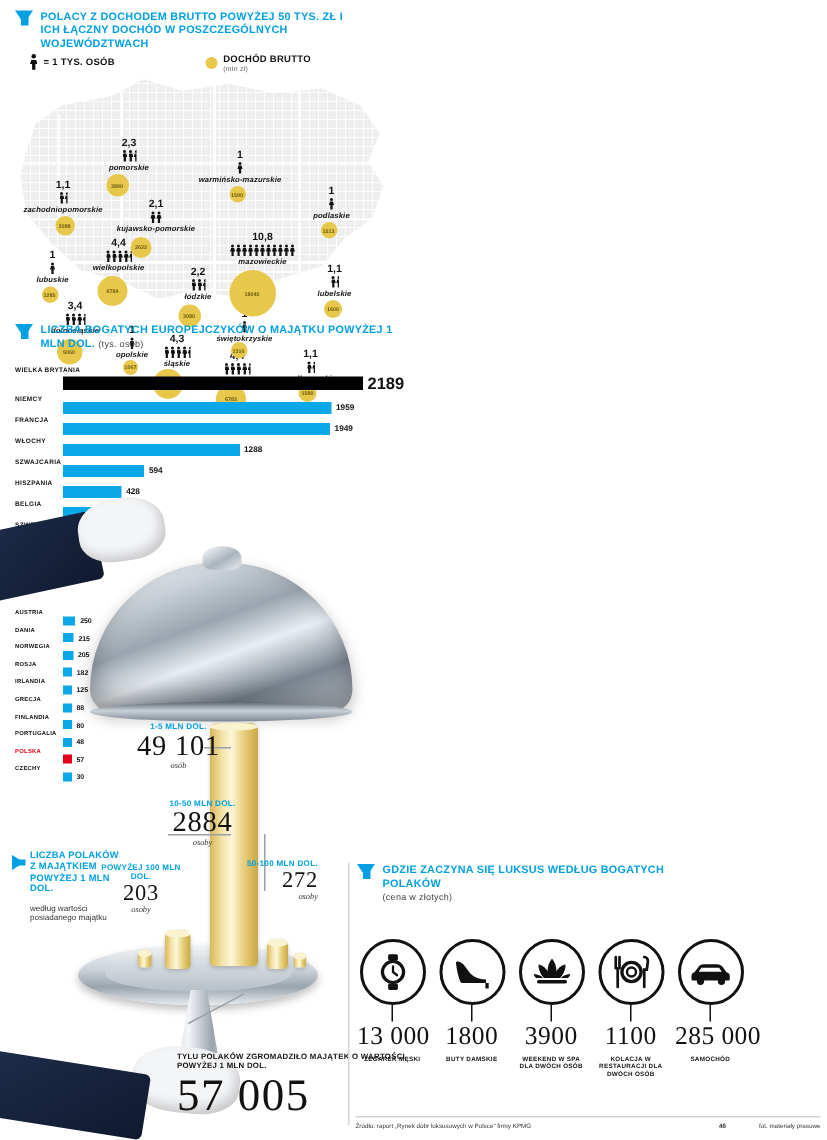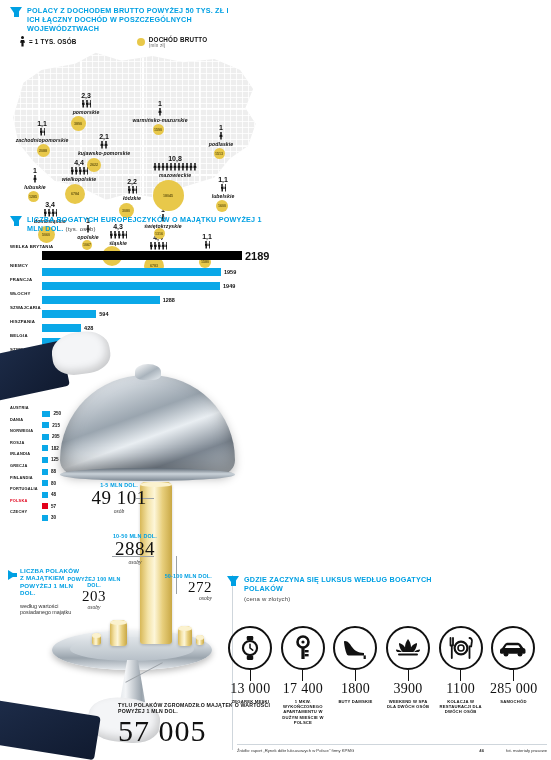--- a/index.html
+++ b/index.html
@@ -173,30 +173,30 @@
 
   #left-legend { position:absolute; left:8px; top:567px; width:120px; }
   #left-legend .t { color:#00a0e3; font-weight:bold; font-size:6.2px; line-height:7.4px; letter-spacing:.2px;}
   #left-legend .s { color:#333; font-size:5.4px; line-height:6.4px; margin-top:6px;}
 
   #total { position:absolute; left:118px; top:702px; width:160px; }
   #total .cap { font-size:5.2px; font-weight:bold; color:#111; line-height:6.4px; letter-spacing:.2px;}
   #total .big { font-family:"Liberation Serif", serif; font-size:30px; line-height:32px; color:#111; letter-spacing:1px;}
 
   
-  #lux { position:absolute; left:227px; top:575px; width:310px; }
+  #lux { position:absolute; left:238px; top:575px; width:310px; }
   #lux-head { display:flex; gap:5px; }
   #lux-row { display:flex; margin-top:22px; gap:6px; }
   .lux-item { width:47px; text-align:center; }
   .lux-circle {
     width:44px; height:44px; border-radius:50%; border:2.5px solid #111;
     margin:0 auto; display:flex; align-items:center; justify-content:center;
   }
   .lux-stem { width:1px; height:11px; background:#111; margin:0 auto; }
-  .lux-price { font-family:"Liberation Serif", serif; font-size:14px; color:#111; letter-spacing:.3px; white-space:nowrap;}
+  .lux-price { font-family:"Liberation Serif", serif; font-size:17px; color:#111; letter-spacing:.3px; white-space:nowrap;}
   .lux-name { font-size:4.2px; font-weight:bold; color:#111; line-height:5.2px; margin-top:2px; letter-spacing:.2px;}
 
   #source { position:absolute; left:237px; top:744px; width:310px; border-top:1px solid #cfd6dc; padding-top:3px;
     display:flex; justify-content:space-between; }
   #source .txt { font-size:4.2px; color:#333; }
   #source .cred { font-size:4.2px; color:#333; }
   #source .pg { font-size:4.2px; color:#333; font-weight:bold; }
   .vline { position:absolute; left:232px; top:575px; width:1px; height:175px; background:#cfd6dc; }
 </style>
 </head>
@@ -567,34 +567,20 @@
               <circle cx="12" cy="12" r="6.5" fill="none" stroke="#111" stroke-width="2"></circle>
               <path d="M12 8.5V12l2.5 2" stroke="#111" stroke-width="1.4" fill="none" stroke-linecap="round"></path>
             </svg>
           </div>
           <div class="lux-stem"></div>
           <div class="lux-price">13 000</div>
           <div class="lux-name">ZEGAREK MĘSKI</div>
         </div>
         <div class="lux-item">
           <div class="lux-circle">
-            <svg width="24" height="26" viewBox="0 0 24 26">
-              <circle cx="12" cy="7" r="5.5" fill="none" stroke="#111" stroke-width="2.6"></circle>
-              <circle cx="12" cy="7" r="1.6" fill="#111"></circle>
-              <rect x="10.4" y="12" width="3.2" height="12" fill="#111"></rect>
-              <rect x="13.6" y="15" width="4" height="2.4" fill="#111"></rect>
-              <rect x="13.6" y="19" width="4" height="2.4" fill="#111"></rect>
-            </svg>
-          </div>
-          <div class="lux-stem"></div>
-          <div class="lux-price">17 400</div>
-          <div class="lux-name">1 MKW. WYKOŃCZONEGO APARTAMENTU W DUŻYM MIEŚCIE W POLSCE</div>
-        </div>
-        <div class="lux-item">
-          <div class="lux-circle">
             <svg width="28" height="24" viewBox="0 0 28 24">
               <path d="M4 5c3 0 5 3 7 6 2.6 3.8 6 5.6 12 6v2.4H7.6c-1 0-1.6-.6-2-1.6C4.4 14.6 3.4 10 3 6.2 2.9 5.4 3.3 5 4 5z" fill="#111"></path>
               <path d="M22.6 19.4V23h2.2v-3.6z" fill="#111"></path>
             </svg>
           </div>
           <div class="lux-stem"></div>
           <div class="lux-price">1800</div>
           <div class="lux-name">BUTY DAMSKIE</div>
         </div>
         <div class="lux-item">

